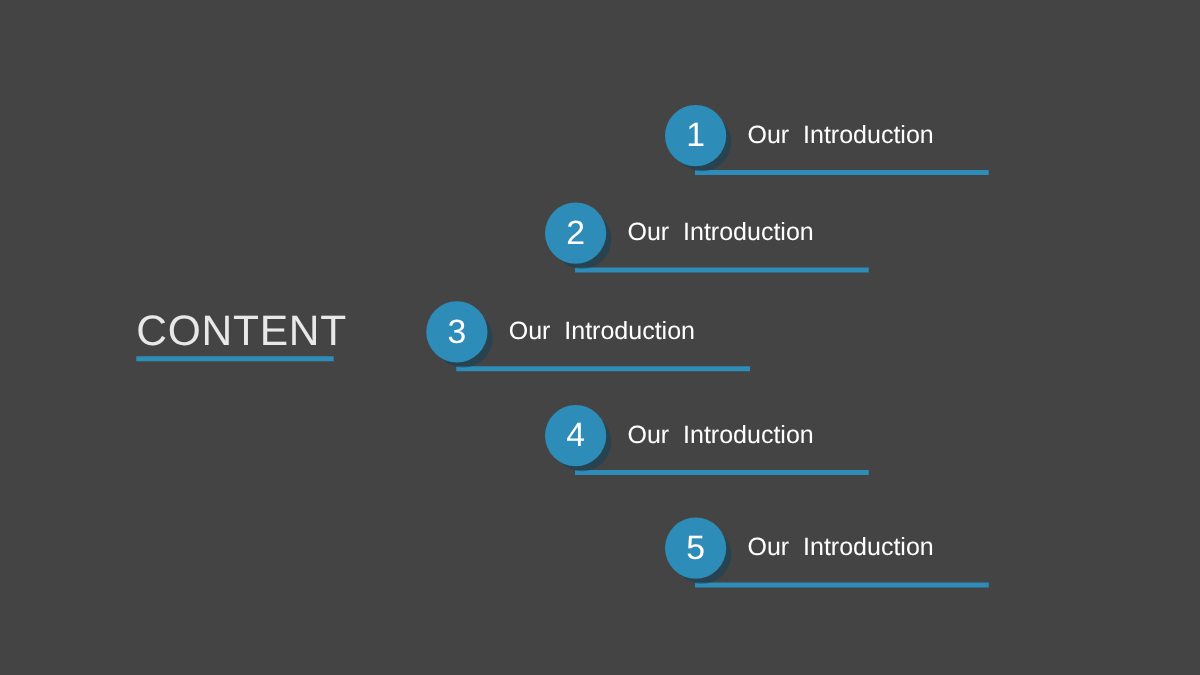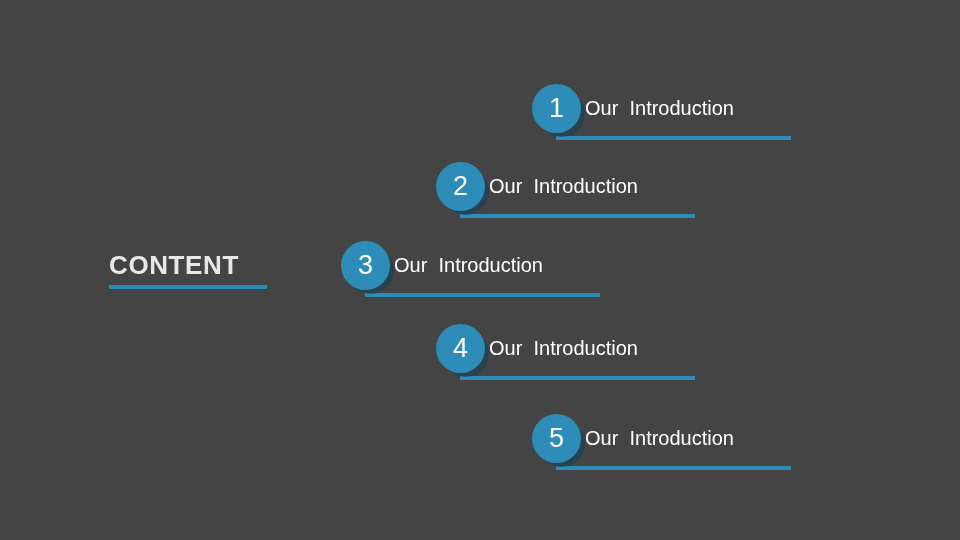--- a/index.html
+++ b/index.html
@@ -19,25 +19,25 @@
     background: #444444;
   }
 
   
   #content-title-block {
     position: absolute;
     left: 109px;
     top: 248px;
   }
   #content-title {
-    font-size: 26px;
+    font-size: 34px;
     line-height: 34px;
     color: #e8e8e8;
     letter-spacing: 0.6px;
-    font-weight: 700;
+    font-weight: 400;
     white-space: nowrap;
   }
   #content-title-underline {
     margin-top: 3px;
     width: 158px;
     height: 4px;
     background: #2d8cb8;
   }
 
   
@@ -70,21 +70,21 @@
     width: 49px;
     height: 49px;
     line-height: 49px;
     text-align: center;
     font-size: 27px;
     color: #ffffff;
     font-weight: 400;
   }
   .item-label {
     position: absolute;
-    left: 53px;
+    left: 66px;
     top: 10px;
     font-size: 20px;
     line-height: 28px;
     color: #ffffff;
     white-space: pre;
     font-weight: 400;
     text-align: right;
   }
 </style>
 </head>

